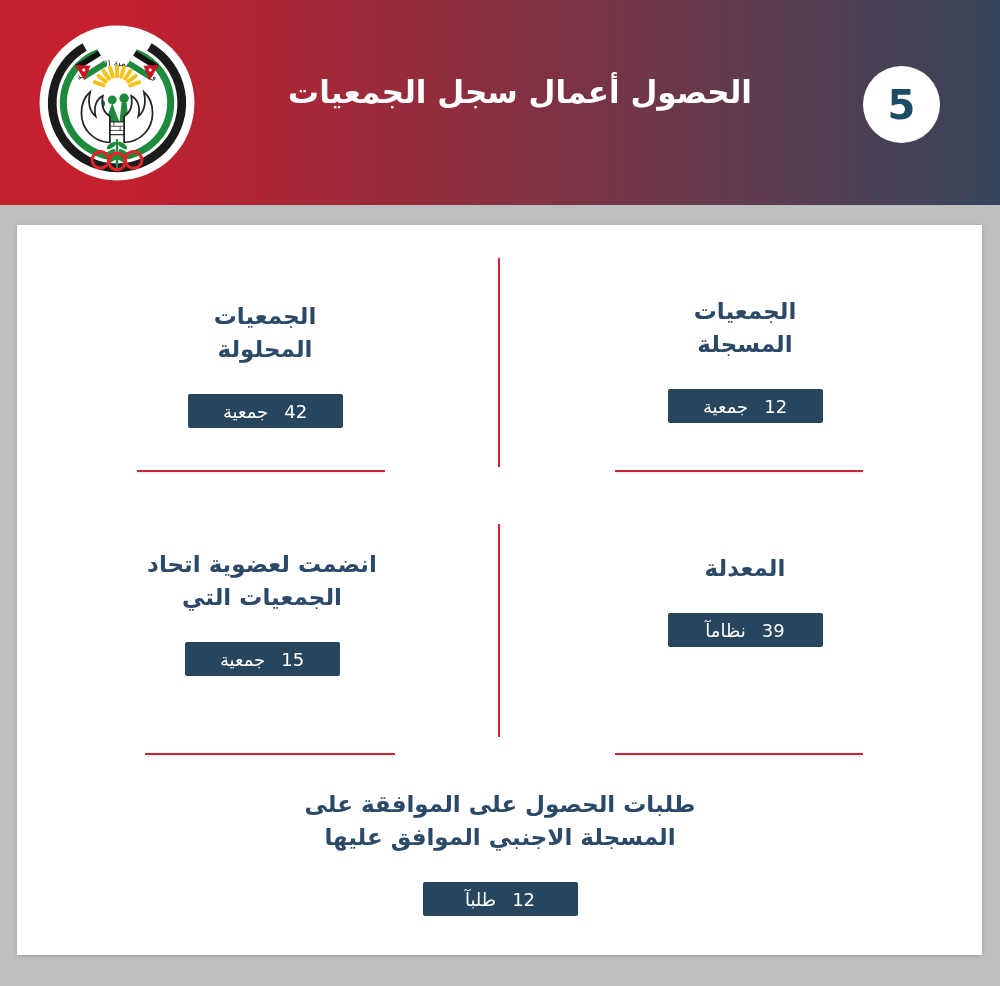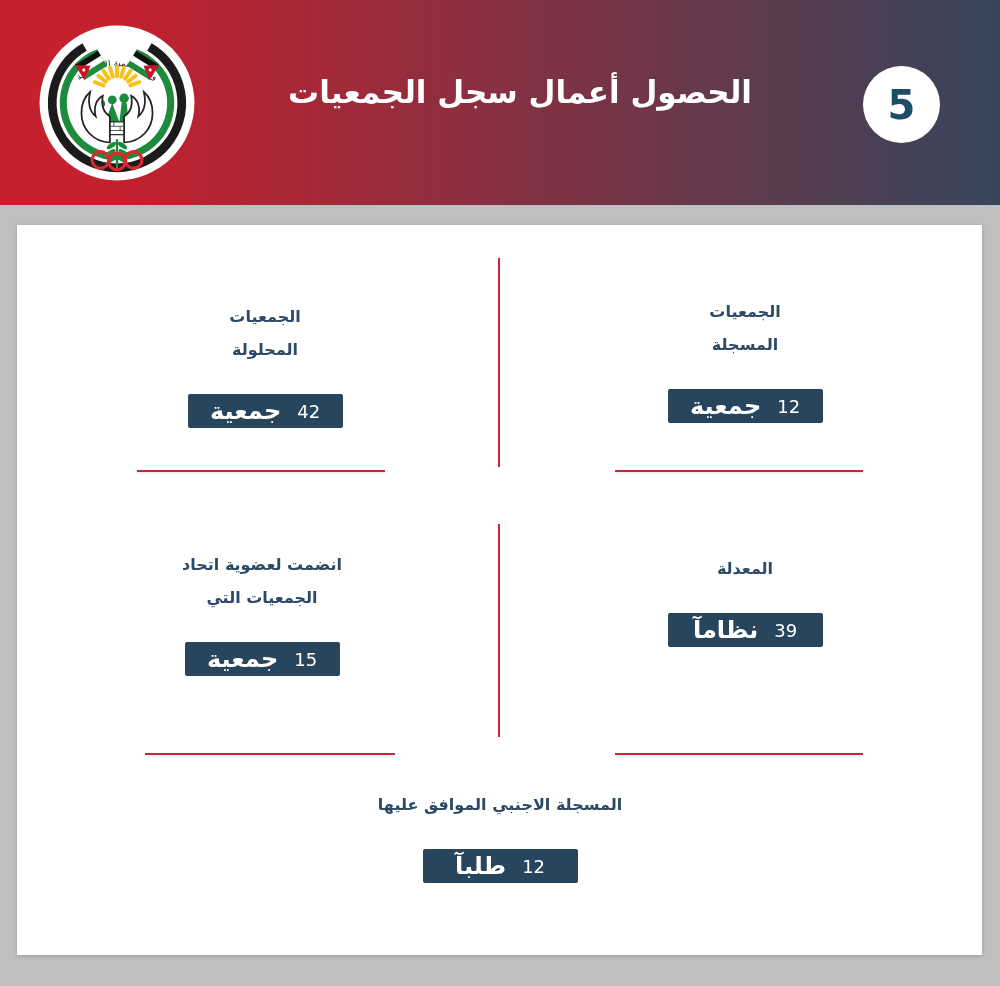--- a/index.html
+++ b/index.html
@@ -43,29 +43,29 @@
   .dh2l { top:528px; left:128px; width:250px; }
   .dh2r { top:528px; left:598px; width:248px; }
 
   .stat {
     position:absolute; width:320px;
     display:flex; flex-direction:column; align-items:center;
   }
   .stat-wide { width:340px; }
   .stat-label {
     direction:rtl; text-align:center; color:#2c4a68;
-    font-size:16px; font-weight:bold; line-height:33px; white-space:nowrap;
+    font-size:23px; font-weight:bold; line-height:33px; white-space:nowrap;
   }
   .value-box {
     margin-top:28px; width:155px; height:34px; background:#27455d; border-radius:2px;
     direction:rtl; display:flex; align-items:center; justify-content:center; gap:16px;
     color:#ffffff;
   }
   .value-num  { font-size:18px; font-weight:normal; }
-  .value-unit { font-size:24px; font-weight:bold; }
+  .value-unit { font-size:18px; font-weight:normal; }
 
   .pos-registered { left:568px; top:70px;  }
   .pos-dissolved  { left:88px;  top:75px;  }
   .pos-bylaws     { left:568px; top:327px; }
   .pos-union      { left:85px;  top:323px; }
   .pos-funding    { left:313px; top:563px; }
 </style>
 </head>
 <body>
 
@@ -207,20 +207,21 @@
     <div class="stat pos-union">
       <div class="stat-label">انضمت لعضوية اتحاد</div>
       <div class="stat-label">الجمعيات التي</div>
       <div class="value-box">
         <span class="value-num">15</span>
         <span class="value-unit">جمعية</span>
       </div>
     </div>
 
     <div class="stat stat-wide pos-funding">
+      <div class="stat-label">طلبات الحصول على الموافقة على</div>
       <div class="stat-label">المسجلة الاجنبي الموافق عليها</div>
       <div class="value-box">
         <span class="value-num">12</span>
         <span class="value-unit">طلبآ</span>
       </div>
     </div>
 
   </div>
 </div>
 

